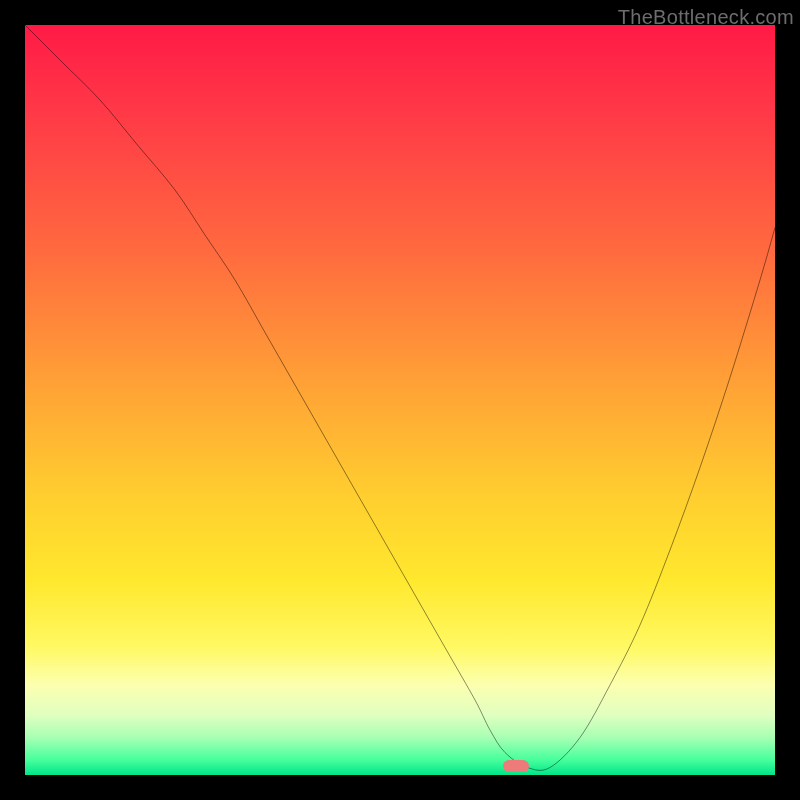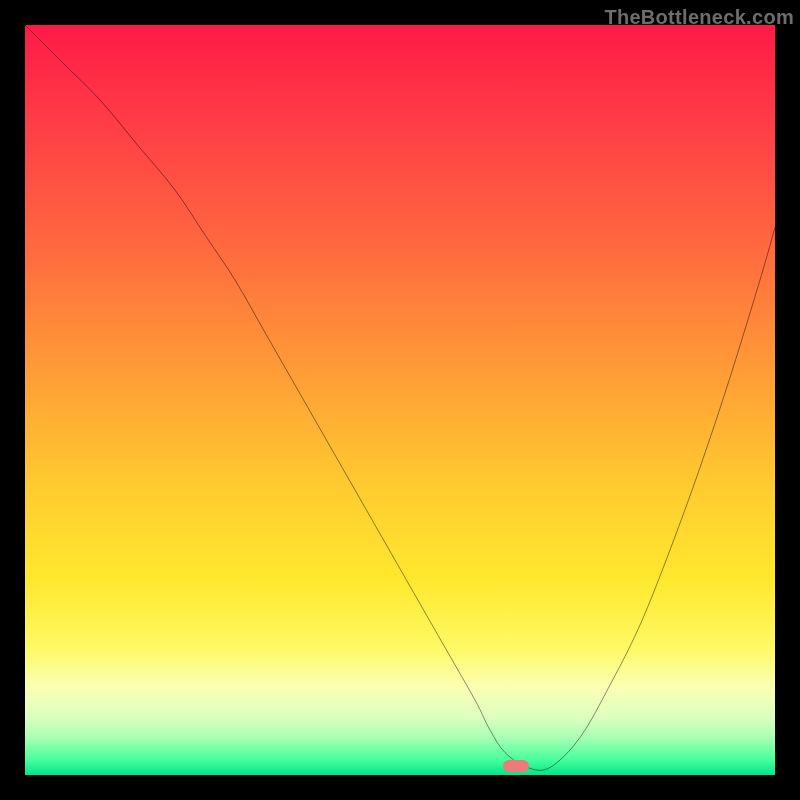--- a/index.html
+++ b/index.html
@@ -29,21 +29,21 @@
     top: 0;
     width: 100%;
     height: 100%;
   }
   .watermark {
     position: absolute;
     top: 6px;
     right: 6px;
     font-family: Arial, Helvetica, sans-serif;
     font-size: 20px;
-    font-weight: 700;
+    font-weight: 400;
     color: #6d6d6d;
     letter-spacing: 0.3px;
   }
   svg.curve {
     position: absolute;
     left: 0;
     top: 0;
     width: 100%;
     height: 100%;
     overflow: visible;

